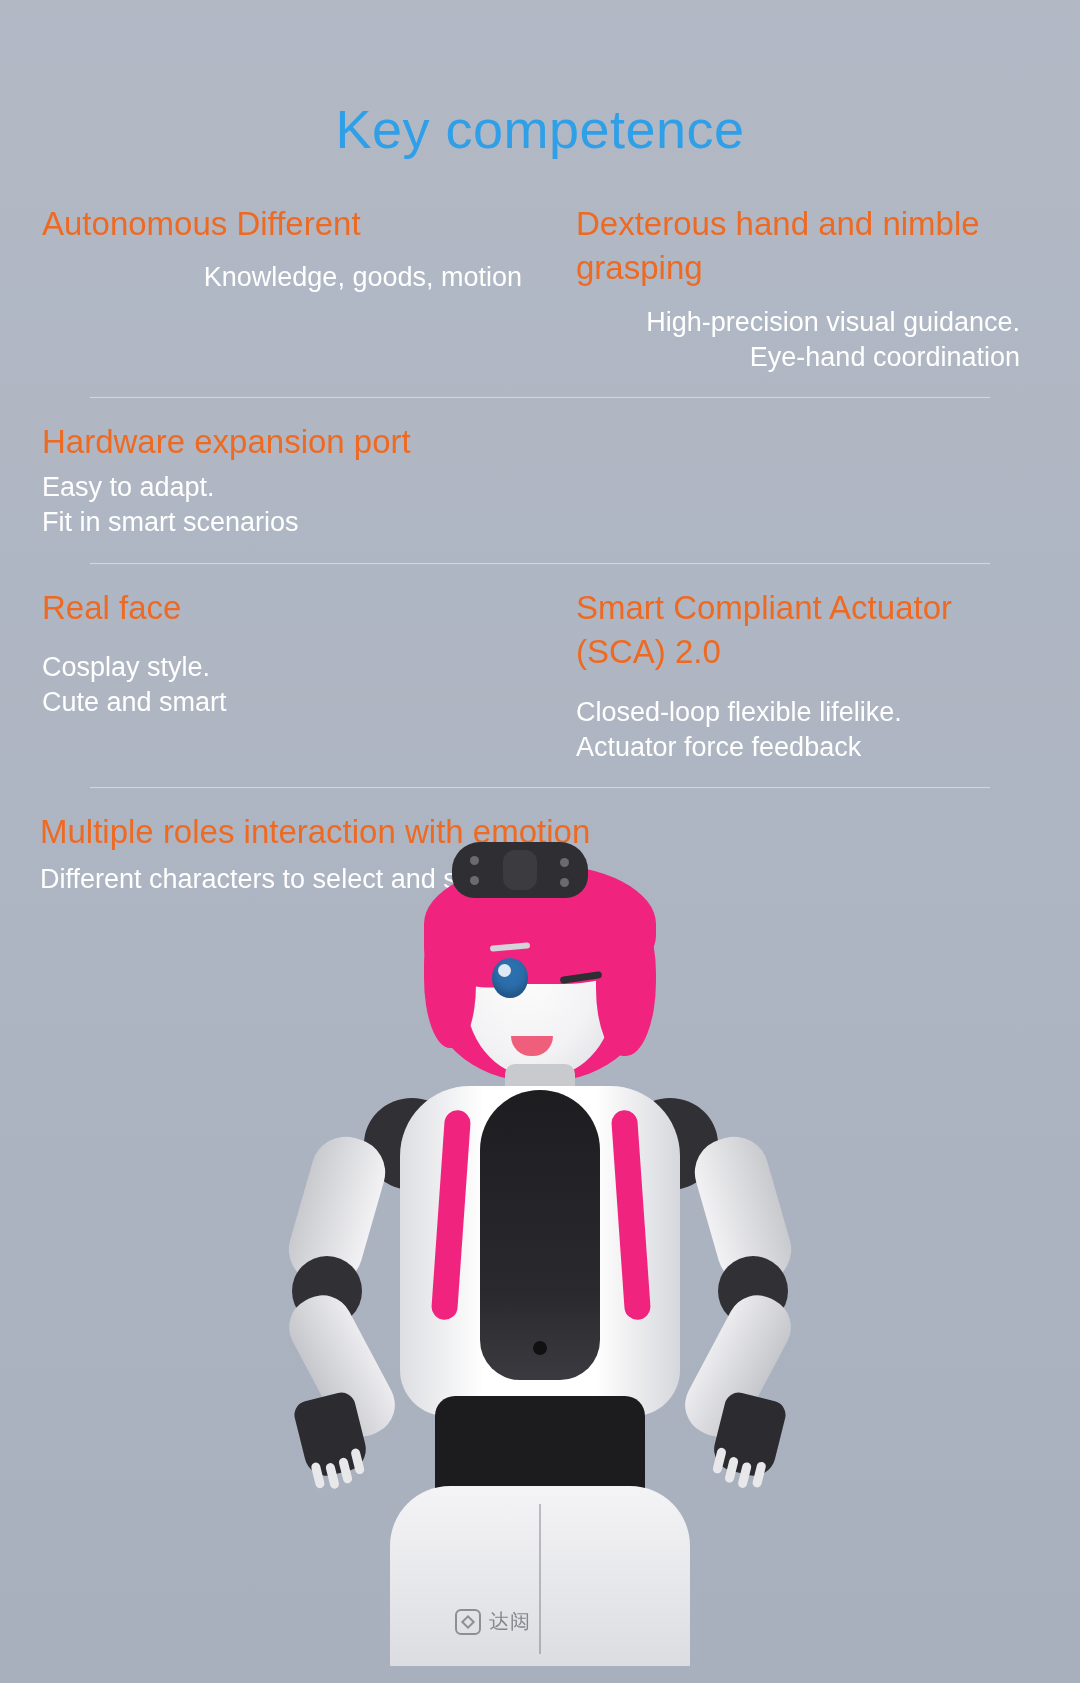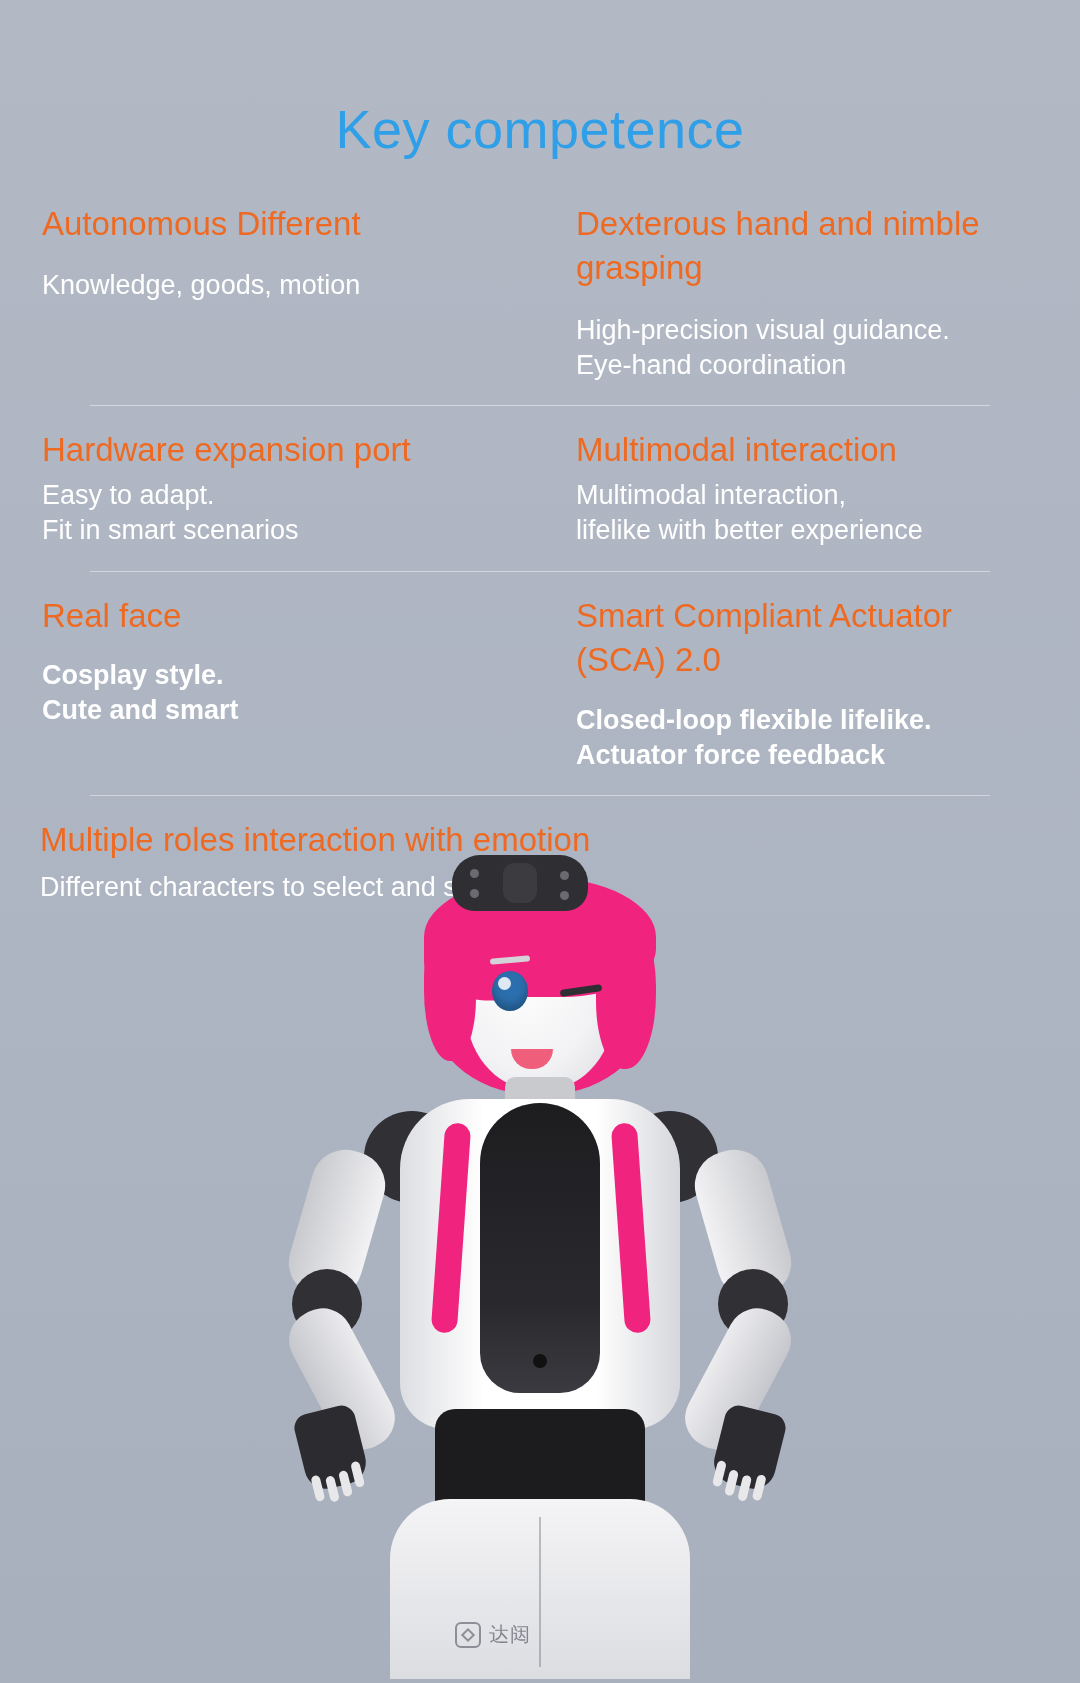--- a/index.html
+++ b/index.html
@@ -63,33 +63,33 @@
     margin: 0;
   }
   .desc .line {
     display: block;
   }
   .divider {
     height: 1px;
     background: rgba(255,255,255,0.45);
     margin: 22px 48px 22px 48px;
   }
-  .block-1 .cell .desc { margin-top: 22px; }
-  .block-3 .cell .desc { margin-top: 20px; font-weight: bold; }
+  .block-1 .cell .desc { margin-top: 14px; text-align: right; }
+  .block-3 .cell .desc { margin-top: 20px; }
   .full-row {
     padding: 0 40px;
   }
   .full-row .heading { margin-bottom: 8px; }
 
   
   .robot {
     position: absolute;
     left: 0;
     right: 0;
-    bottom: 4px;
+    bottom: 17px;
     height: 830px;
   }
   .rb { position: absolute; }
 
   
   .hair-back {
     width: 230px; height: 215px;
     left: 425px; top: 30px;
     background: #f0247f;
     border-radius: 50% 50% 46% 46%;
@@ -364,27 +364,20 @@
     </div>
 
     <div class="divider"></div>
 
     <div class="row block-2">
       <div class="cell">
         <p class="heading">Hardware expansion port</p>
         <p class="desc">
           <span class="line">Easy to adapt.</span>
           <span class="line">Fit in smart scenarios</span>
-        </p>
-      </div>
-      <div class="cell right">
-        <p class="heading">Multimodal interaction</p>
-        <p class="desc">
-          <span class="line">Multimodal interaction,</span>
-          <span class="line">lifelike with better experience</span>
         </p>
       </div>
     </div>
 
     <div class="divider"></div>
 
     <div class="row block-3">
       <div class="cell">
         <p class="heading">Real face</p>
         <p class="desc">

